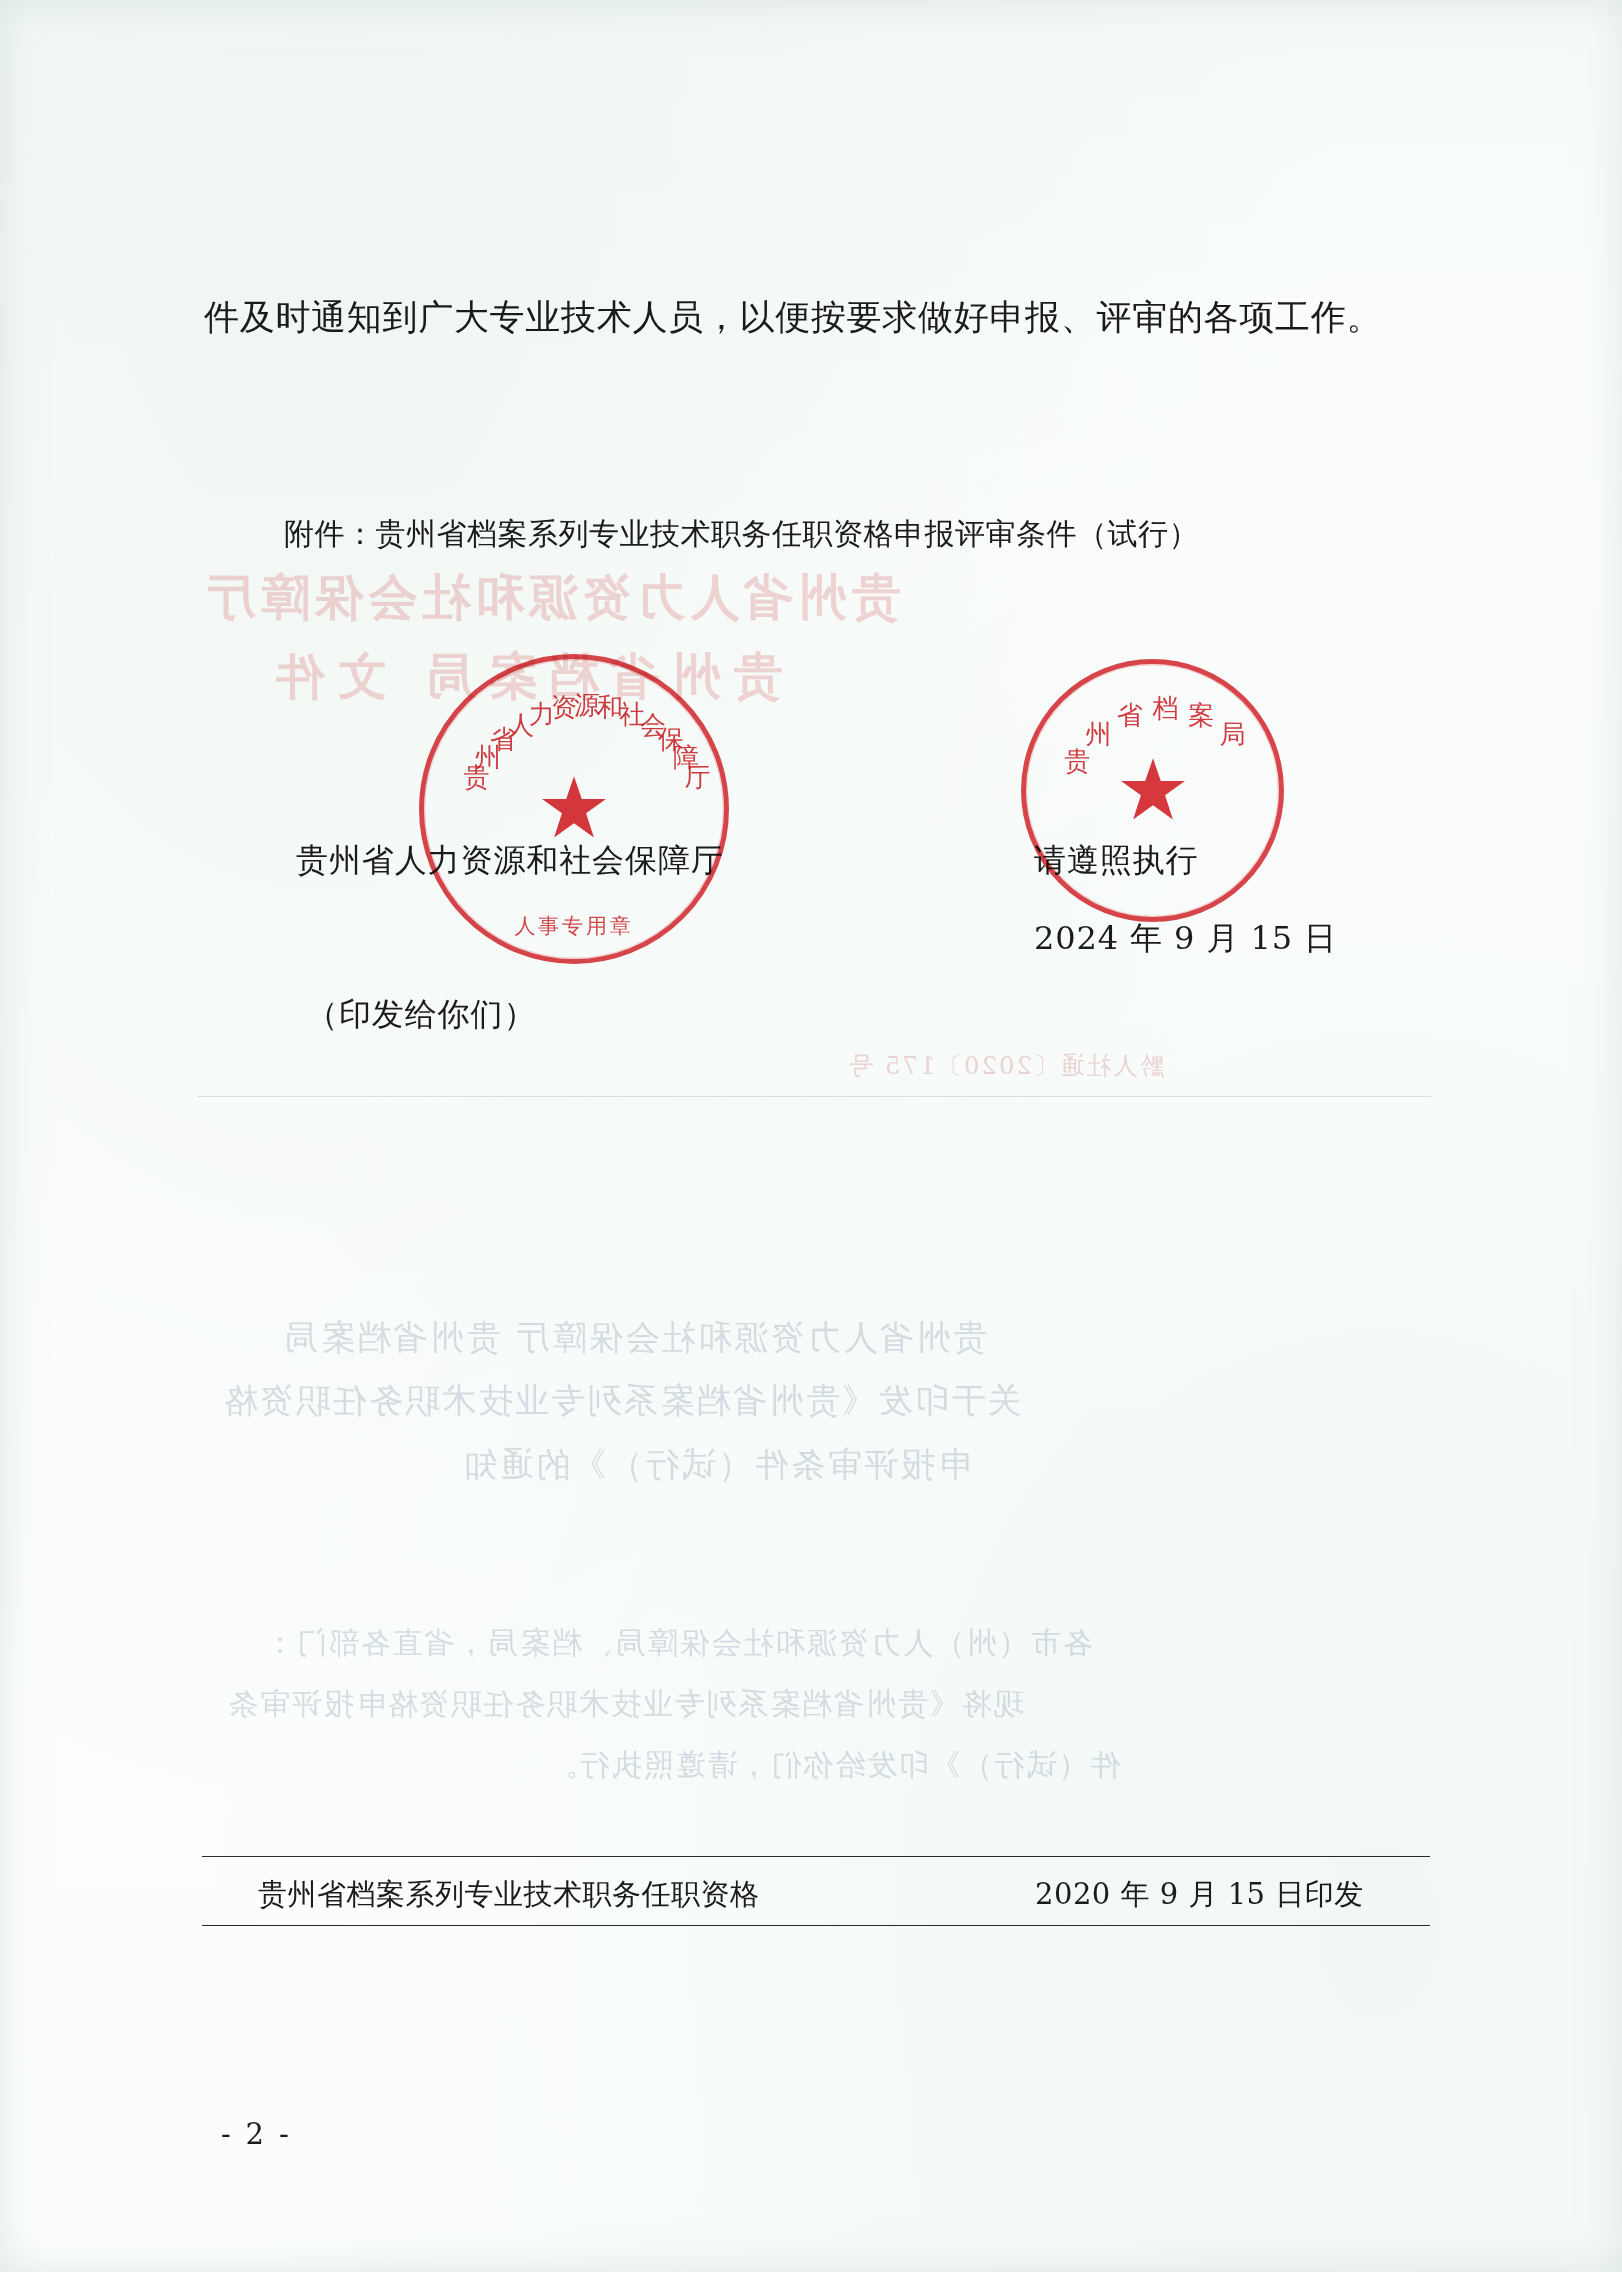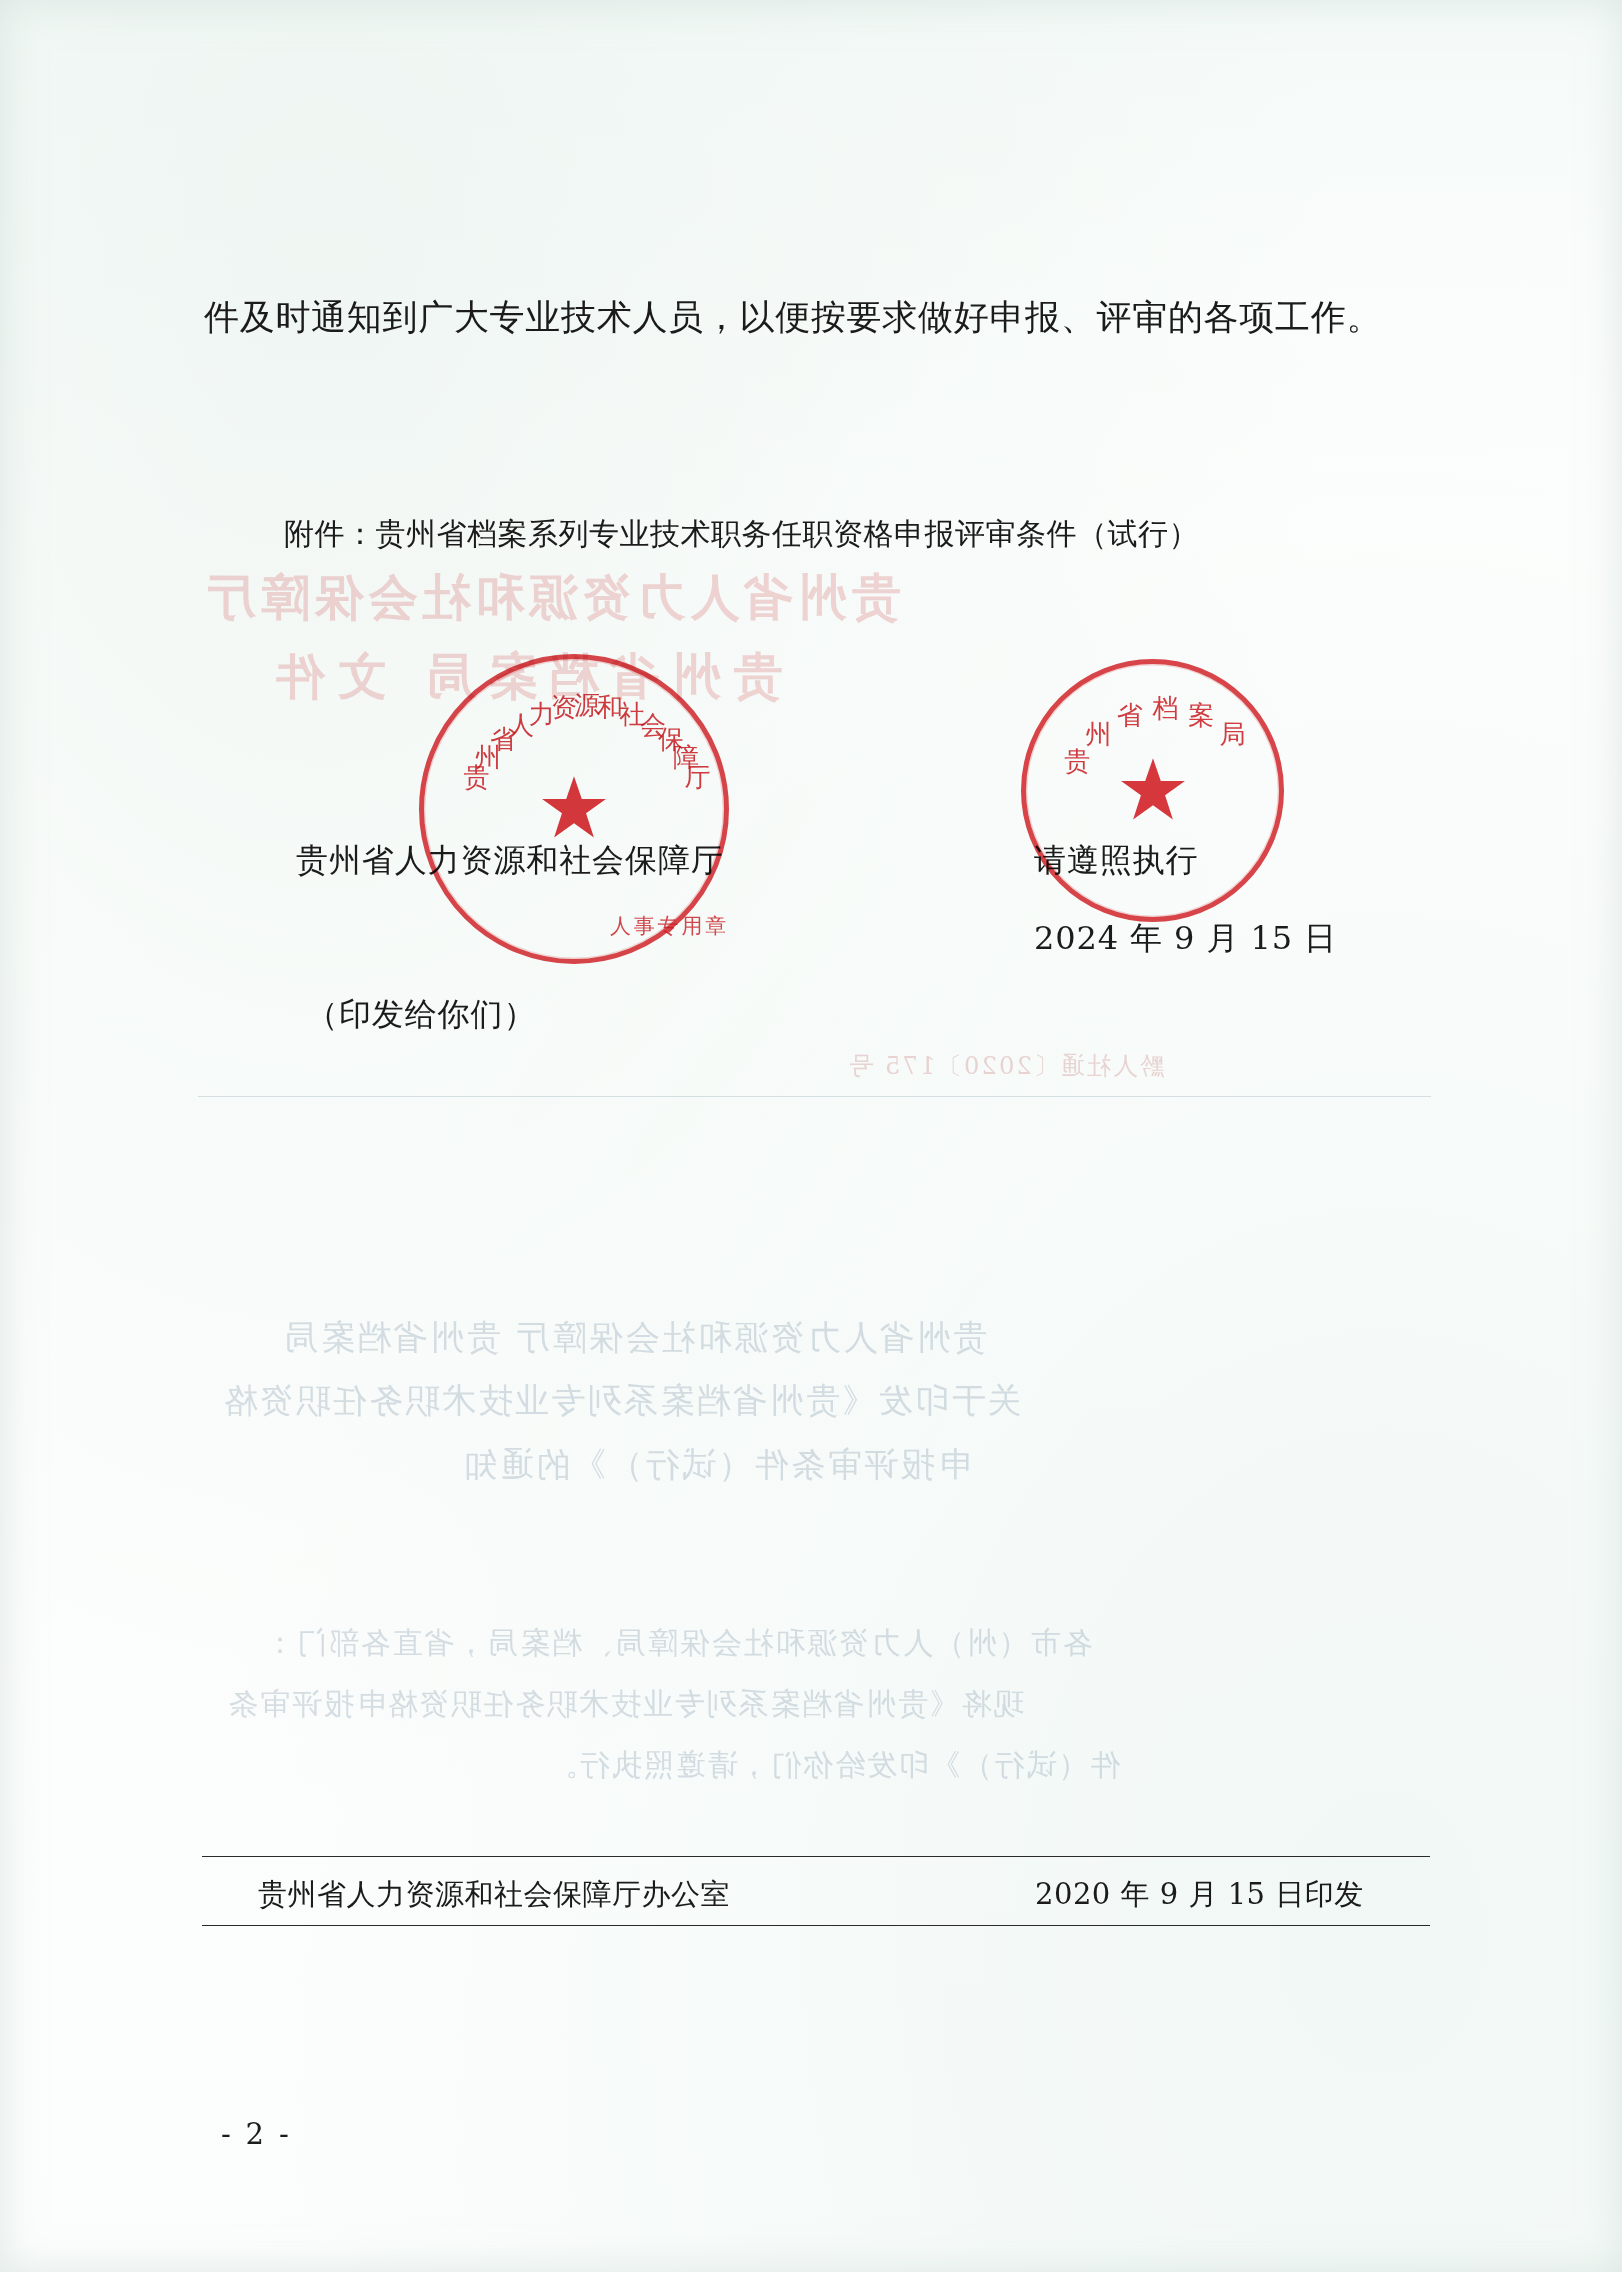--- a/index.html
+++ b/index.html
@@ -134,21 +134,21 @@
     font-size: 26px;
     color: rgba(206,26,32,0.85);
     font-family: "DejaVu Serif", "Liberation Serif", serif;
     transform-origin: 0 0;
     white-space: nowrap;
   }
   .seal .bottom-text {
     position: absolute;
     left: 0; right: 0;
     bottom: 24.5px;
-    text-align: right;
+    text-align: center;
     font-size: 21px;
     color: rgba(206,26,32,0.8);
     letter-spacing: 2.8px;
   }
   #seal-hr {
     left: 419px;
     top: 654px;
     width: 310px;
     height: 310px;
   }
@@ -315,21 +315,21 @@
         <span style="transform: rotate(-21deg) translate(0,-100px) rotate(21deg);">省</span>
         <span style="transform: rotate(0deg) translate(0,-100px) rotate(0deg);">档</span>
         <span style="transform: rotate(21deg) translate(0,-100px) rotate(-21deg);">案</span>
         <span style="transform: rotate(42deg) translate(0,-100px) rotate(-42deg);">局</span>
       </div>
     </div>
 
     <div class="thin-sep"></div>
 
     <div class="footer-rule-top"></div>
-    <div class="footer-left">贵州省人力资源和社会保障厅办公室</div>
+    <div class="footer-left">贵州省档案系列专业技术职务任职资格</div>
     <div class="footer-right">2020 年 9 月 15 日印发</div>
     <div class="footer-rule-bottom"></div>
 
     <div class="page-number">- 2 -</div>
 
   </div>
 
   <div class="edge-shadow"></div>
 </div>
 

